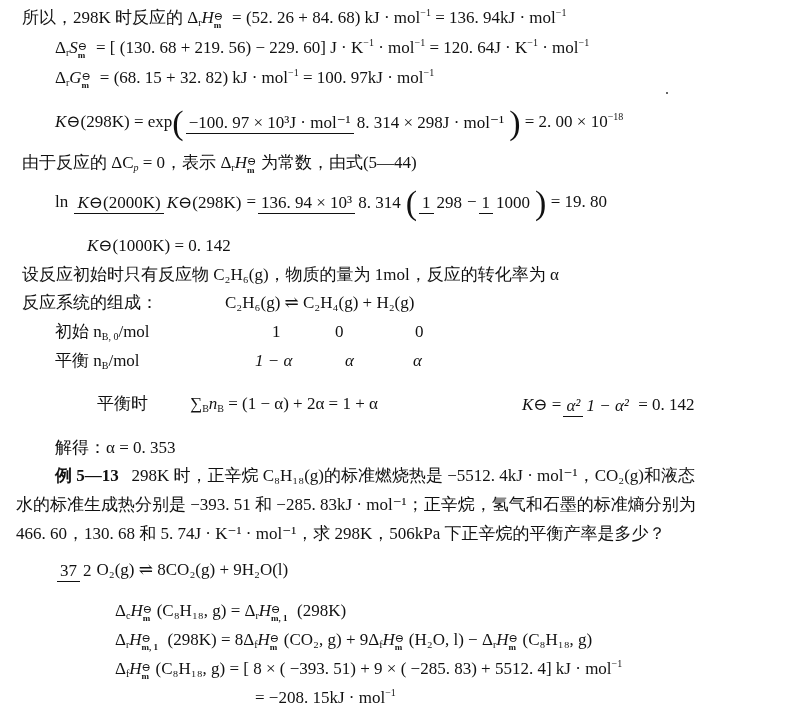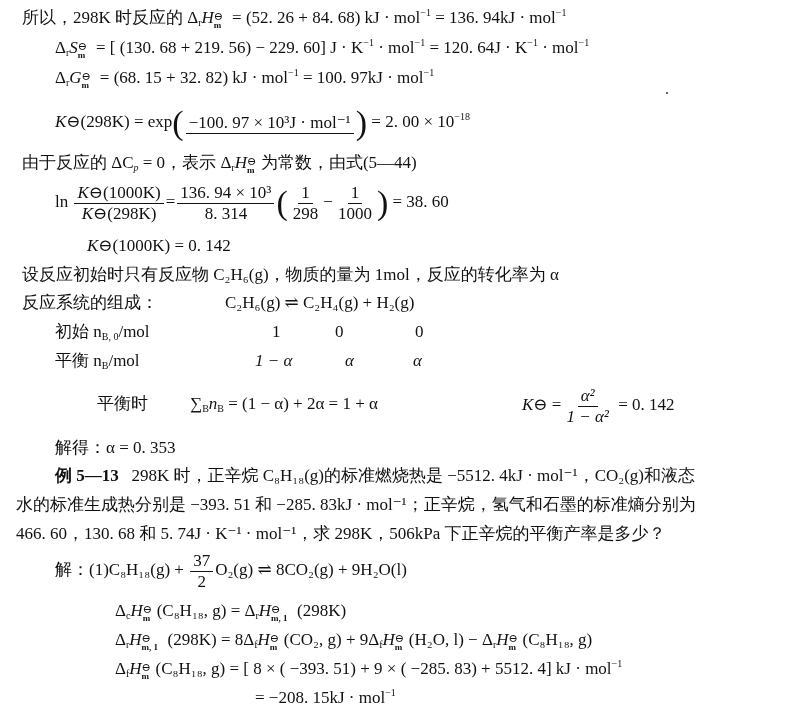--- a/index.html
+++ b/index.html
@@ -6,21 +6,21 @@
   body { width:793px; height:714px; position:relative; overflow:hidden;
          font-family:"Liberation Serif", "DejaVu Serif", serif; color:#111; font-size:17px; }
   .ln { position:absolute; white-space:nowrap; line-height:20px; }
   .it { font-style:italic; }
   .b { font-weight:bold; }
   sub { font-size:10px; vertical-align:-3px; line-height:0; }
   sup { font-size:10px; vertical-align:7px; line-height:0; }
   .ss { display:inline-block; position:relative; vertical-align:middle; line-height:0; width:14px; height:20px; }
   .ss .t { position:absolute; left:0; top:2px; font-size:11px; line-height:11px; }
   .ss .m { position:absolute; left:0; top:12px; font-size:9px; line-height:9px; font-weight:bold; }
-  .frac { display:inline-flex; flex-direction:column; align-items:center; vertical-align:middle; margin:0 2px; }
+  .frac { display:inline-flex; flex-direction:row; align-items:center; vertical-align:middle; margin:0 2px; }
   .frac .num { border-bottom:1px solid #111; padding:0 3px; line-height:20px; }
   .frac .den { padding:0 3px; line-height:20px; }
   .paren { font-size:34px; vertical-align:middle; font-weight:lighter; line-height:0; }
   .dot { position:absolute; width:2px; height:2px; background:#333; border-radius:1px; }
 </style>
 </head>
 <body>
 
 <div class="ln" style="left:22px;top:8px;">
   <span>所以，298K 时反应的 </span><span>Δ</span><sub>r</sub><span class="it">H</span><span class="ss"><span class="t">⊖</span><span class="m">m</span></span><span> = (52. 26 + 84. 68) kJ · mol</span><sup>−1</sup><span> = 136. 94kJ · mol</span><sup>−1</sup>
@@ -32,42 +32,43 @@
 
 <div class="ln" style="left:55px;top:68px;text-align:center;">
   <span>Δ</span><sub>r</sub><span class="it">G</span><span class="ss"><span class="t">⊖</span><span class="m">m</span></span><span> = (68. 15 + 32. 82) kJ · mol</span><sup>−1</sup><span> = 100. 97kJ · mol</span><sup>−1</sup>
 </div>
 
 <div class="dot" style="left:666px;top:92px;"></div>
 
 <div class="ln" style="left:55px;top:100px;line-height:44px;">
   <span class="it">K⊖</span><span>(298K) = exp</span><span class="paren">(</span><span class="frac">
       <span class="num">−100. 97 × 10³J · mol⁻¹</span>
+      <span class="den">8. 314 × 298J · mol⁻¹</span>
     </span><span class="paren">)</span><span> = 2. 00 × 10</span><sup>−18</sup>
 </div>
 
 <div class="ln" style="left:22px;top:153px;">
   <span>由于反应的 ΔC</span><sub class="it">p</sub><span> = 0，表示 </span><span>Δ</span><sub>r</sub><span class="it">H</span><span class="ss"><span class="t">⊖</span><span class="m">m</span></span><span>为常数，由式(5—44)</span>
 </div>
 
 <div class="ln" style="left:55px;top:180px;line-height:44px;">
   <span>ln</span>
   <span class="frac">
-      <span class="num"><span class="it">K⊖</span><span>(1000K)</span></span>
+      <span class="num"><span class="it">K⊖</span><span>(2000K)</span></span>
       <span class="den"><span class="it">K⊖</span><span>(298K)</span></span>
     </span>=<span class="frac">
       <span class="num">136. 94 × 10³</span>
       <span class="den">8. 314</span>
     </span><span class="paren">(</span><span class="frac">
       <span class="num">1</span>
       <span class="den">298</span>
     </span>−<span class="frac">
       <span class="num">1</span>
       <span class="den">1000</span>
-    </span><span class="paren">)</span><span> = 38. 60</span>
+    </span><span class="paren">)</span><span> = 19. 80</span>
 </div>
 
 <div class="ln" style="left:55px;top:236px;margin-left:32px;">
   <span class="it">K⊖</span><span>(1000K) = 0. 142</span>
 </div>
 
 <div class="ln" style="left:22px;top:265px;">设反应初始时只有反应物 C₂H₆(g)，物质的量为 1mol，反应的转化率为 α</div>
 
 <div class="ln" style="left:22px;top:293px;">反应系统的组成：</div>
 <div class="ln" style="left:225px;top:293px;">C₂H₆(g) ⇌ C₂H₄(g) + H₂(g)</div>
@@ -101,21 +102,21 @@
 
 <div class="ln" style="left:55px;top:466px;">
   <span class="b">例 5—13</span>&nbsp;&nbsp;&nbsp;<span>298K 时，正辛烷 C₈H₁₈(g)的标准燃烧热是 −5512. 4kJ · mol⁻¹，CO₂(g)和液态</span>
 </div>
 
 <div class="ln" style="left:16px;top:495px;">水的标准生成热分别是 −393. 51 和 −285. 83kJ · mol⁻¹；正辛烷，氢气和石墨的标准熵分别为</div>
 
 <div class="ln" style="left:16px;top:524px;">466. 60，130. 68 和 5. 74J · K⁻¹ · mol⁻¹，求 298K，506kPa 下正辛烷的平衡产率是多少？</div>
 
 <div class="ln" style="left:55px;top:548px;line-height:44px;">
-  <span>解：(1)C₈H₁₈(g) + </span><span class="frac">
+  <span class="frac">
       <span class="num">37</span>
       <span class="den">2</span>
     </span><span>O₂(g) ⇌ 8CO₂(g) + 9H₂O(l)</span>
 </div>
 
 <div class="ln" style="left:115px;top:601px;">
   <span>Δ</span><sub>c</sub><span class="it">H</span><span class="ss"><span class="t">⊖</span><span class="m">m</span></span><span>(C₈H₁₈, g) = </span><span>Δ</span><sub>r</sub><span class="it">H</span><span class="ss" style="width:26px"><span class="t">⊖</span><span class="m">m, 1</span></span><span>(298K)</span>
 </div>
 
 <div class="ln" style="left:115px;top:630px;">

